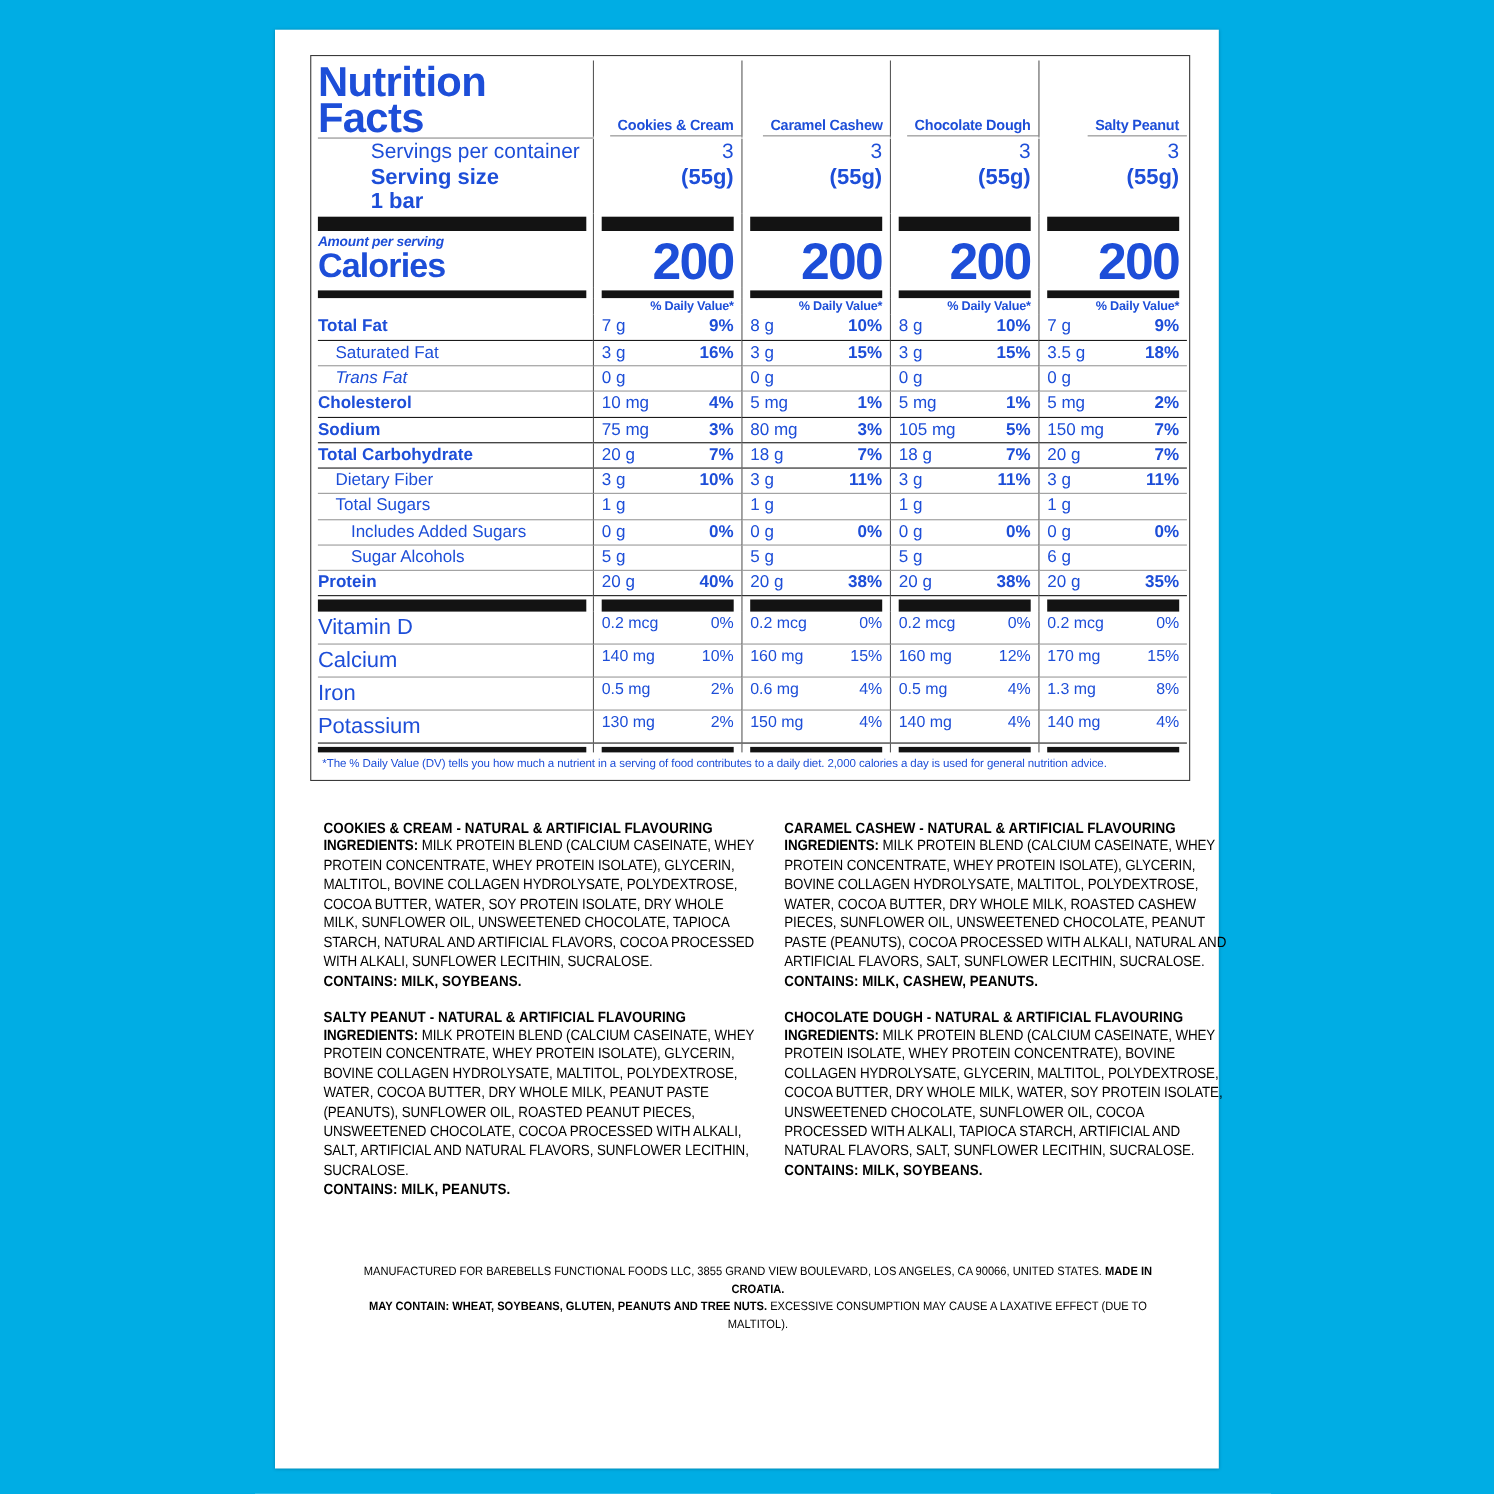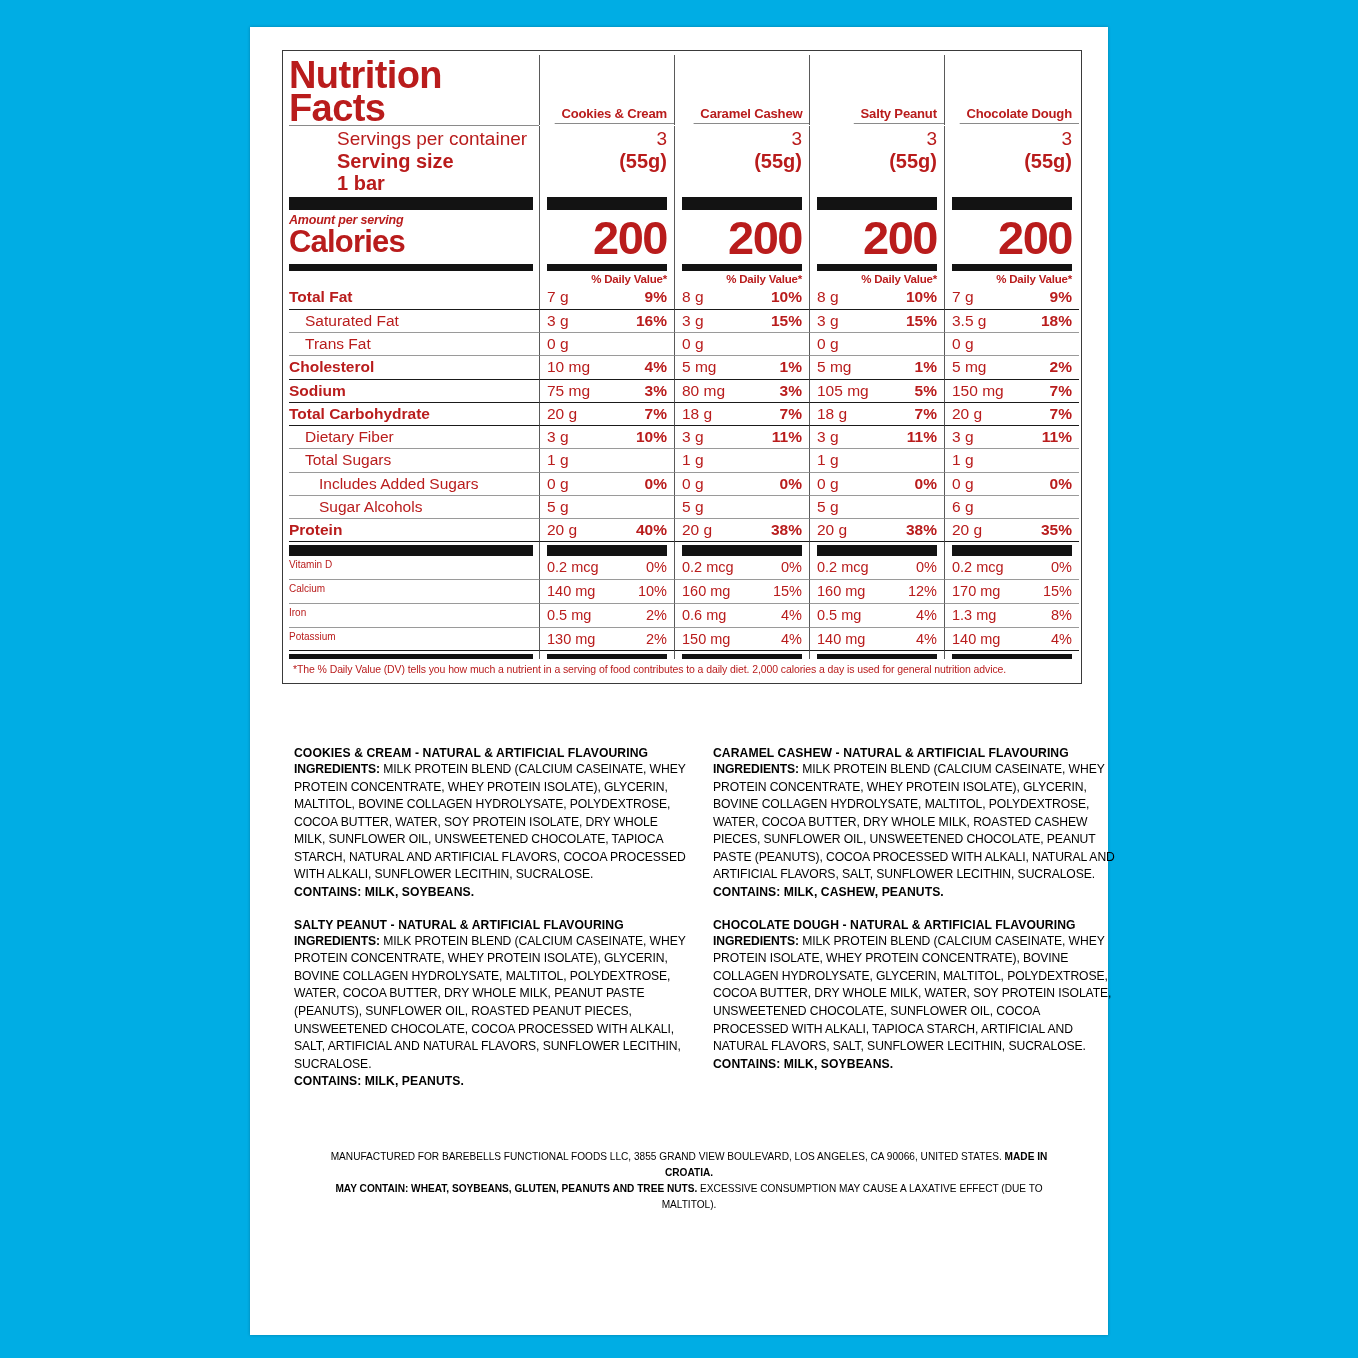--- a/index.html
+++ b/index.html
@@ -28,21 +28,21 @@
   
   #nf {
     position: absolute;
     left: 32px;
     top: 23px;
     width: 800px;
     box-sizing: border-box;
     border: 1px solid #3a3a3a;
     background: #fff;
     padding: 4px 6px 6px 6px;
-    color: #b91c1c;
+    color: #1d4ed8;
   }
 
   .nf-grid {
     display: grid;
     grid-template-columns: 250px 135px 135px 135px 135px;
     width: 100%;
   }
 
   .cellcol { position: relative; }
   .colsep { border-left: 1px solid #5a5a5a; }
@@ -100,35 +100,35 @@
   .dv-head {
     font-size: 11.5px; font-weight: bold; text-align: right;
     padding: 2px 7px 1px 7px; letter-spacing: -0.2px;
   }
 
   
   .nrow-label {
     font-size: 15.5px; padding: 2px 6px 2px 0; line-height: 1.18; white-space: nowrap;
   }
   .nrow-label.b { font-weight: bold; }
-  .nrow-label.i { }
+  .nrow-label.i { font-style: italic; }
   .ind1 { padding-left: 16px; }
   .ind2 { padding-left: 30px; }
 
   .nrow-val {
     display: flex; justify-content: space-between; align-items: baseline;
     font-size: 15.5px; padding: 2px 7px 2px 7px; line-height: 1.18; white-space: nowrap;
   }
   .nrow-val .pct { font-weight: bold; }
 
   .rule-thin  { border-bottom: 1px solid #9a9a9a; }
   .rule-dark  { border-bottom: 1px solid #1a1a1a; }
 
   
-  .vrow-label { font-size: 10px; padding: 3px 6px 3px 0; line-height: 1.15;}
+  .vrow-label { font-size: 20px; padding: 3px 6px 3px 0; line-height: 1.15;}
   .vrow-val {
     display: flex; justify-content: space-between;
     font-size: 14.5px; padding: 3px 7px 3px 7px; line-height: 1.15; white-space: nowrap;
   }
 
   .footnote {
     font-size: 10.5px; line-height: 1.25; padding: 4px 4px 1px 4px;
     letter-spacing: -0.1px;
   }
 
@@ -178,24 +178,24 @@
       <div class="cellcol title-cell">
         <div class="nf-title">Nutrition Facts</div>
       </div>
       <div class="cellcol colsep flavor-cell">
         <div class="flavor-name hair">Cookies &amp; Cream</div>
       </div>
       <div class="cellcol colsep flavor-cell">
         <div class="flavor-name hair">Caramel Cashew</div>
       </div>
       <div class="cellcol colsep flavor-cell">
+        <div class="flavor-name hair">Chocolate Dough</div>
+      </div>
+      <div class="cellcol colsep flavor-cell">
         <div class="flavor-name hair">Salty Peanut</div>
-      </div>
-      <div class="cellcol colsep flavor-cell">
-        <div class="flavor-name hair">Chocolate Dough</div>
       </div>
     </div>
 
     <div class="nf-grid">
       <div class="cellcol hair" style="height:1px"></div>
       <div class="cellcol colsep" style="height:1px"></div>
       <div class="cellcol colsep" style="height:1px"></div>
       <div class="cellcol colsep" style="height:1px"></div>
       <div class="cellcol colsep" style="height:1px"></div>
     </div>

